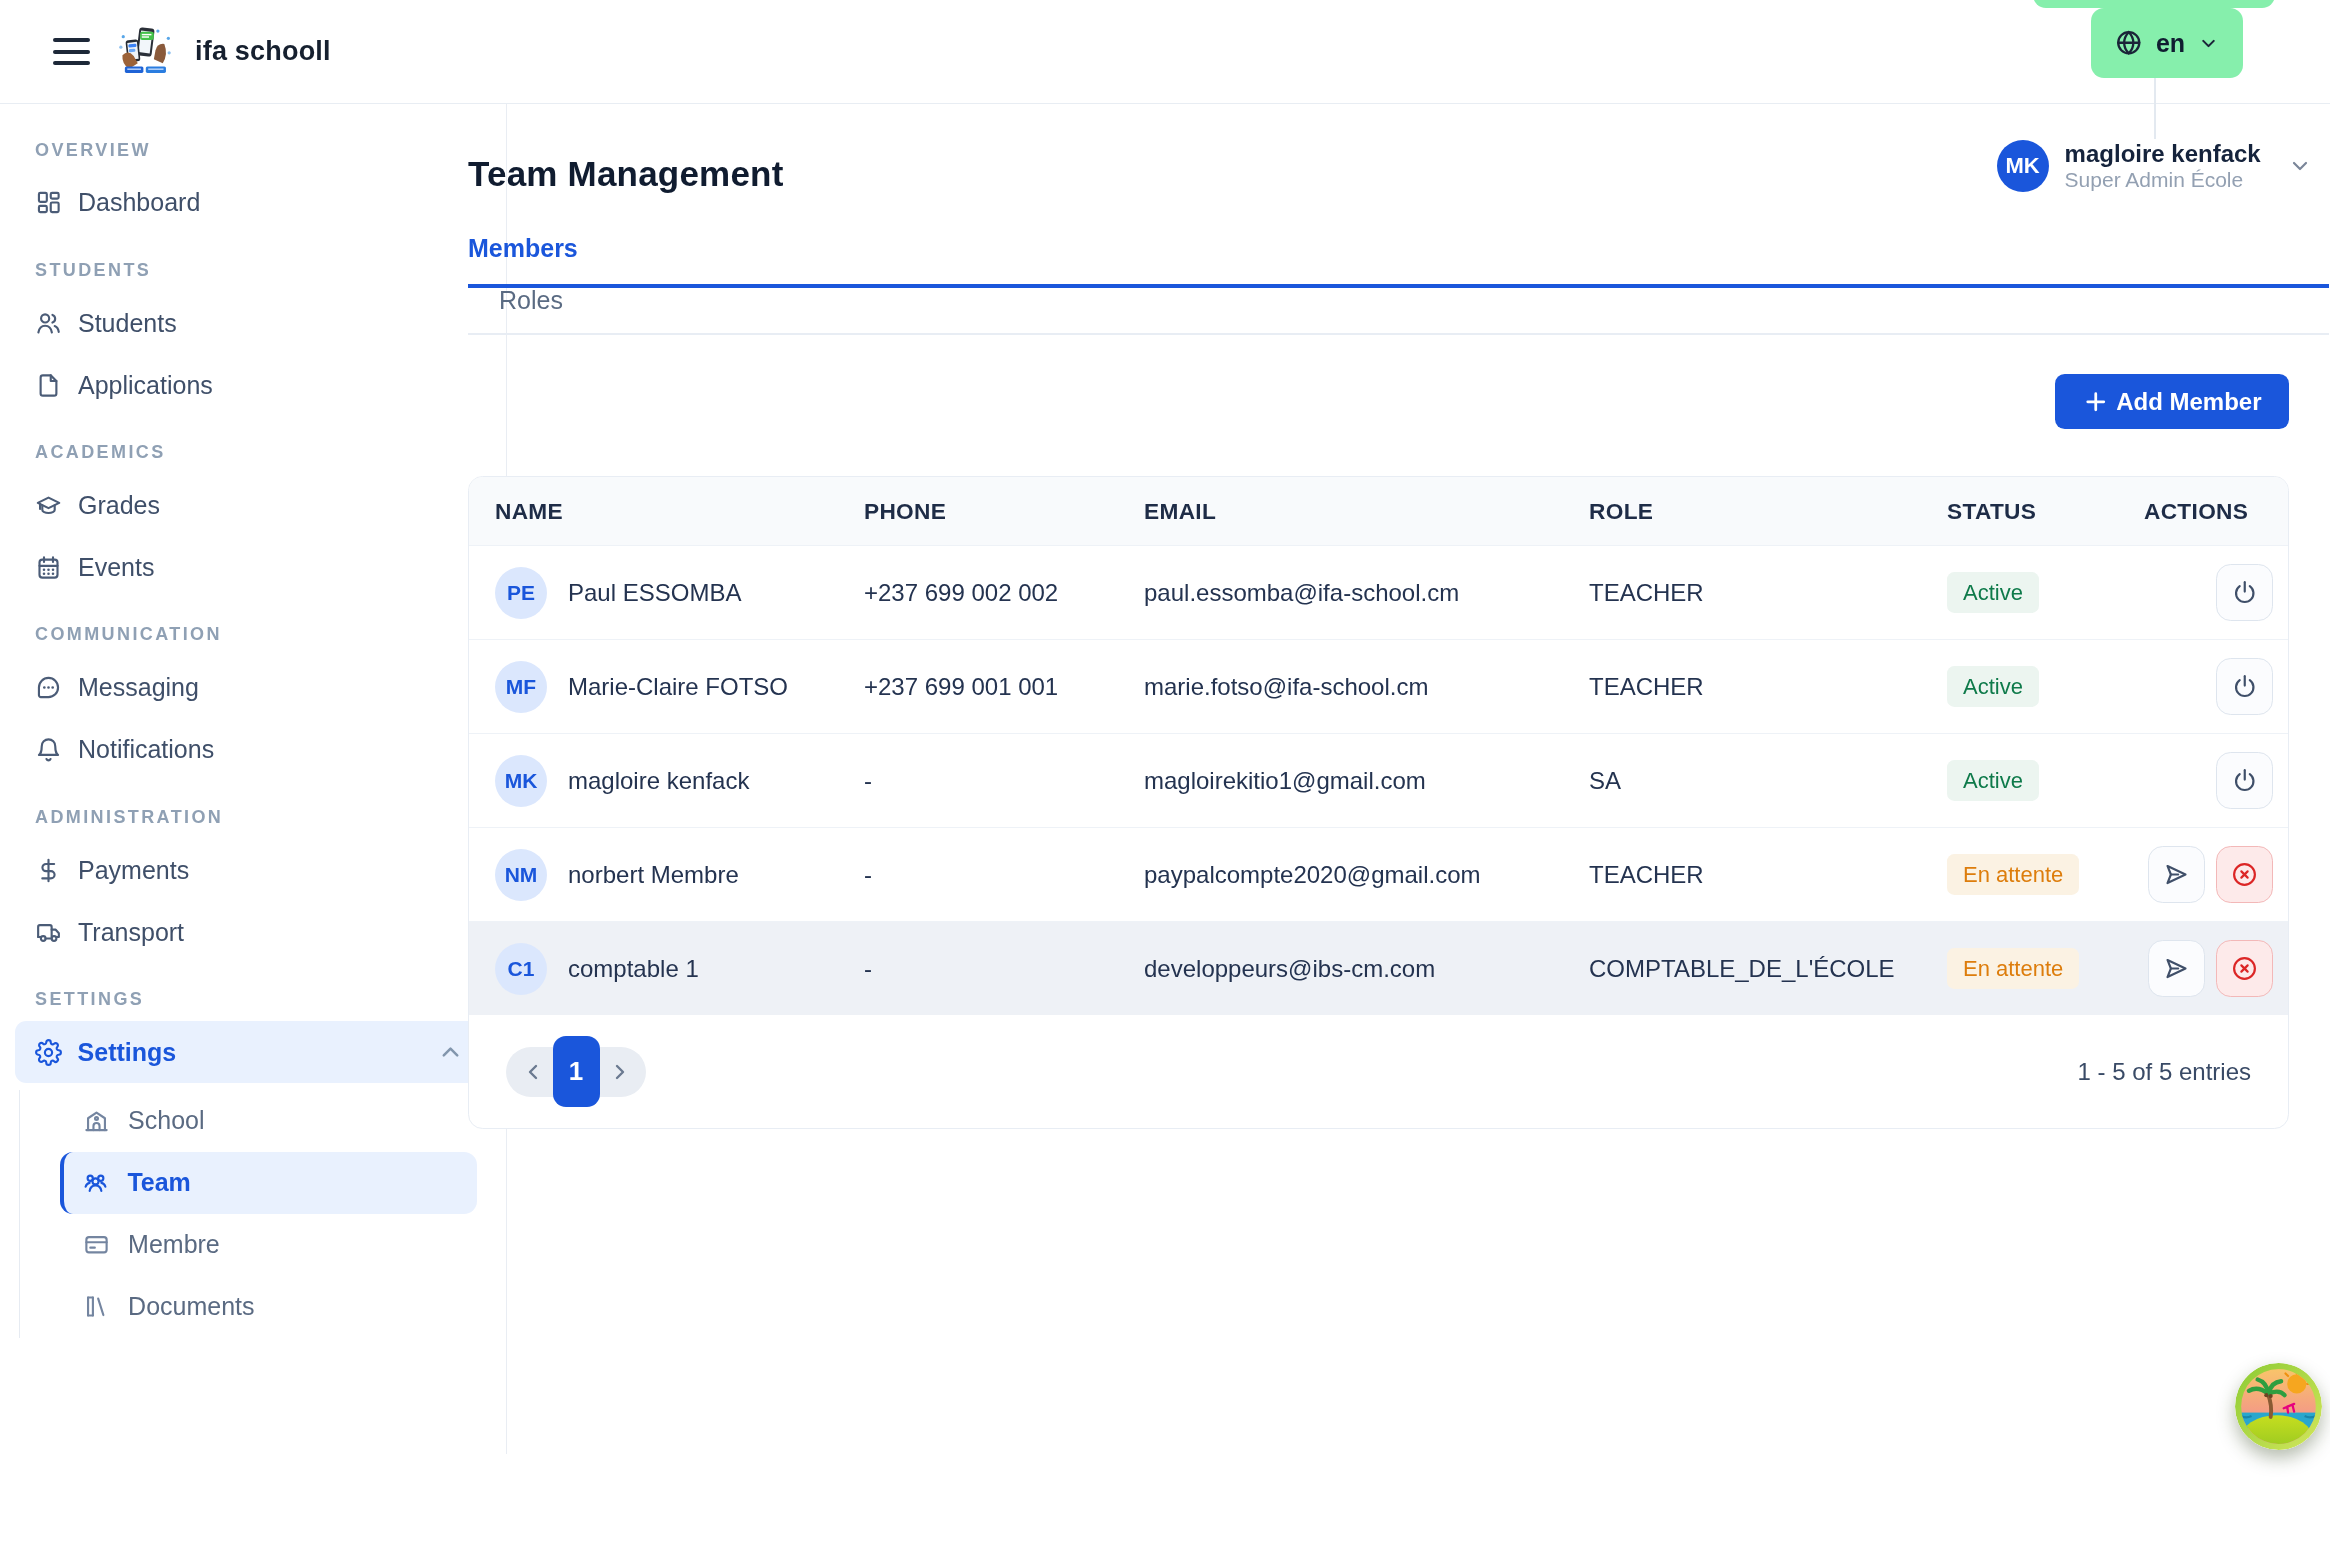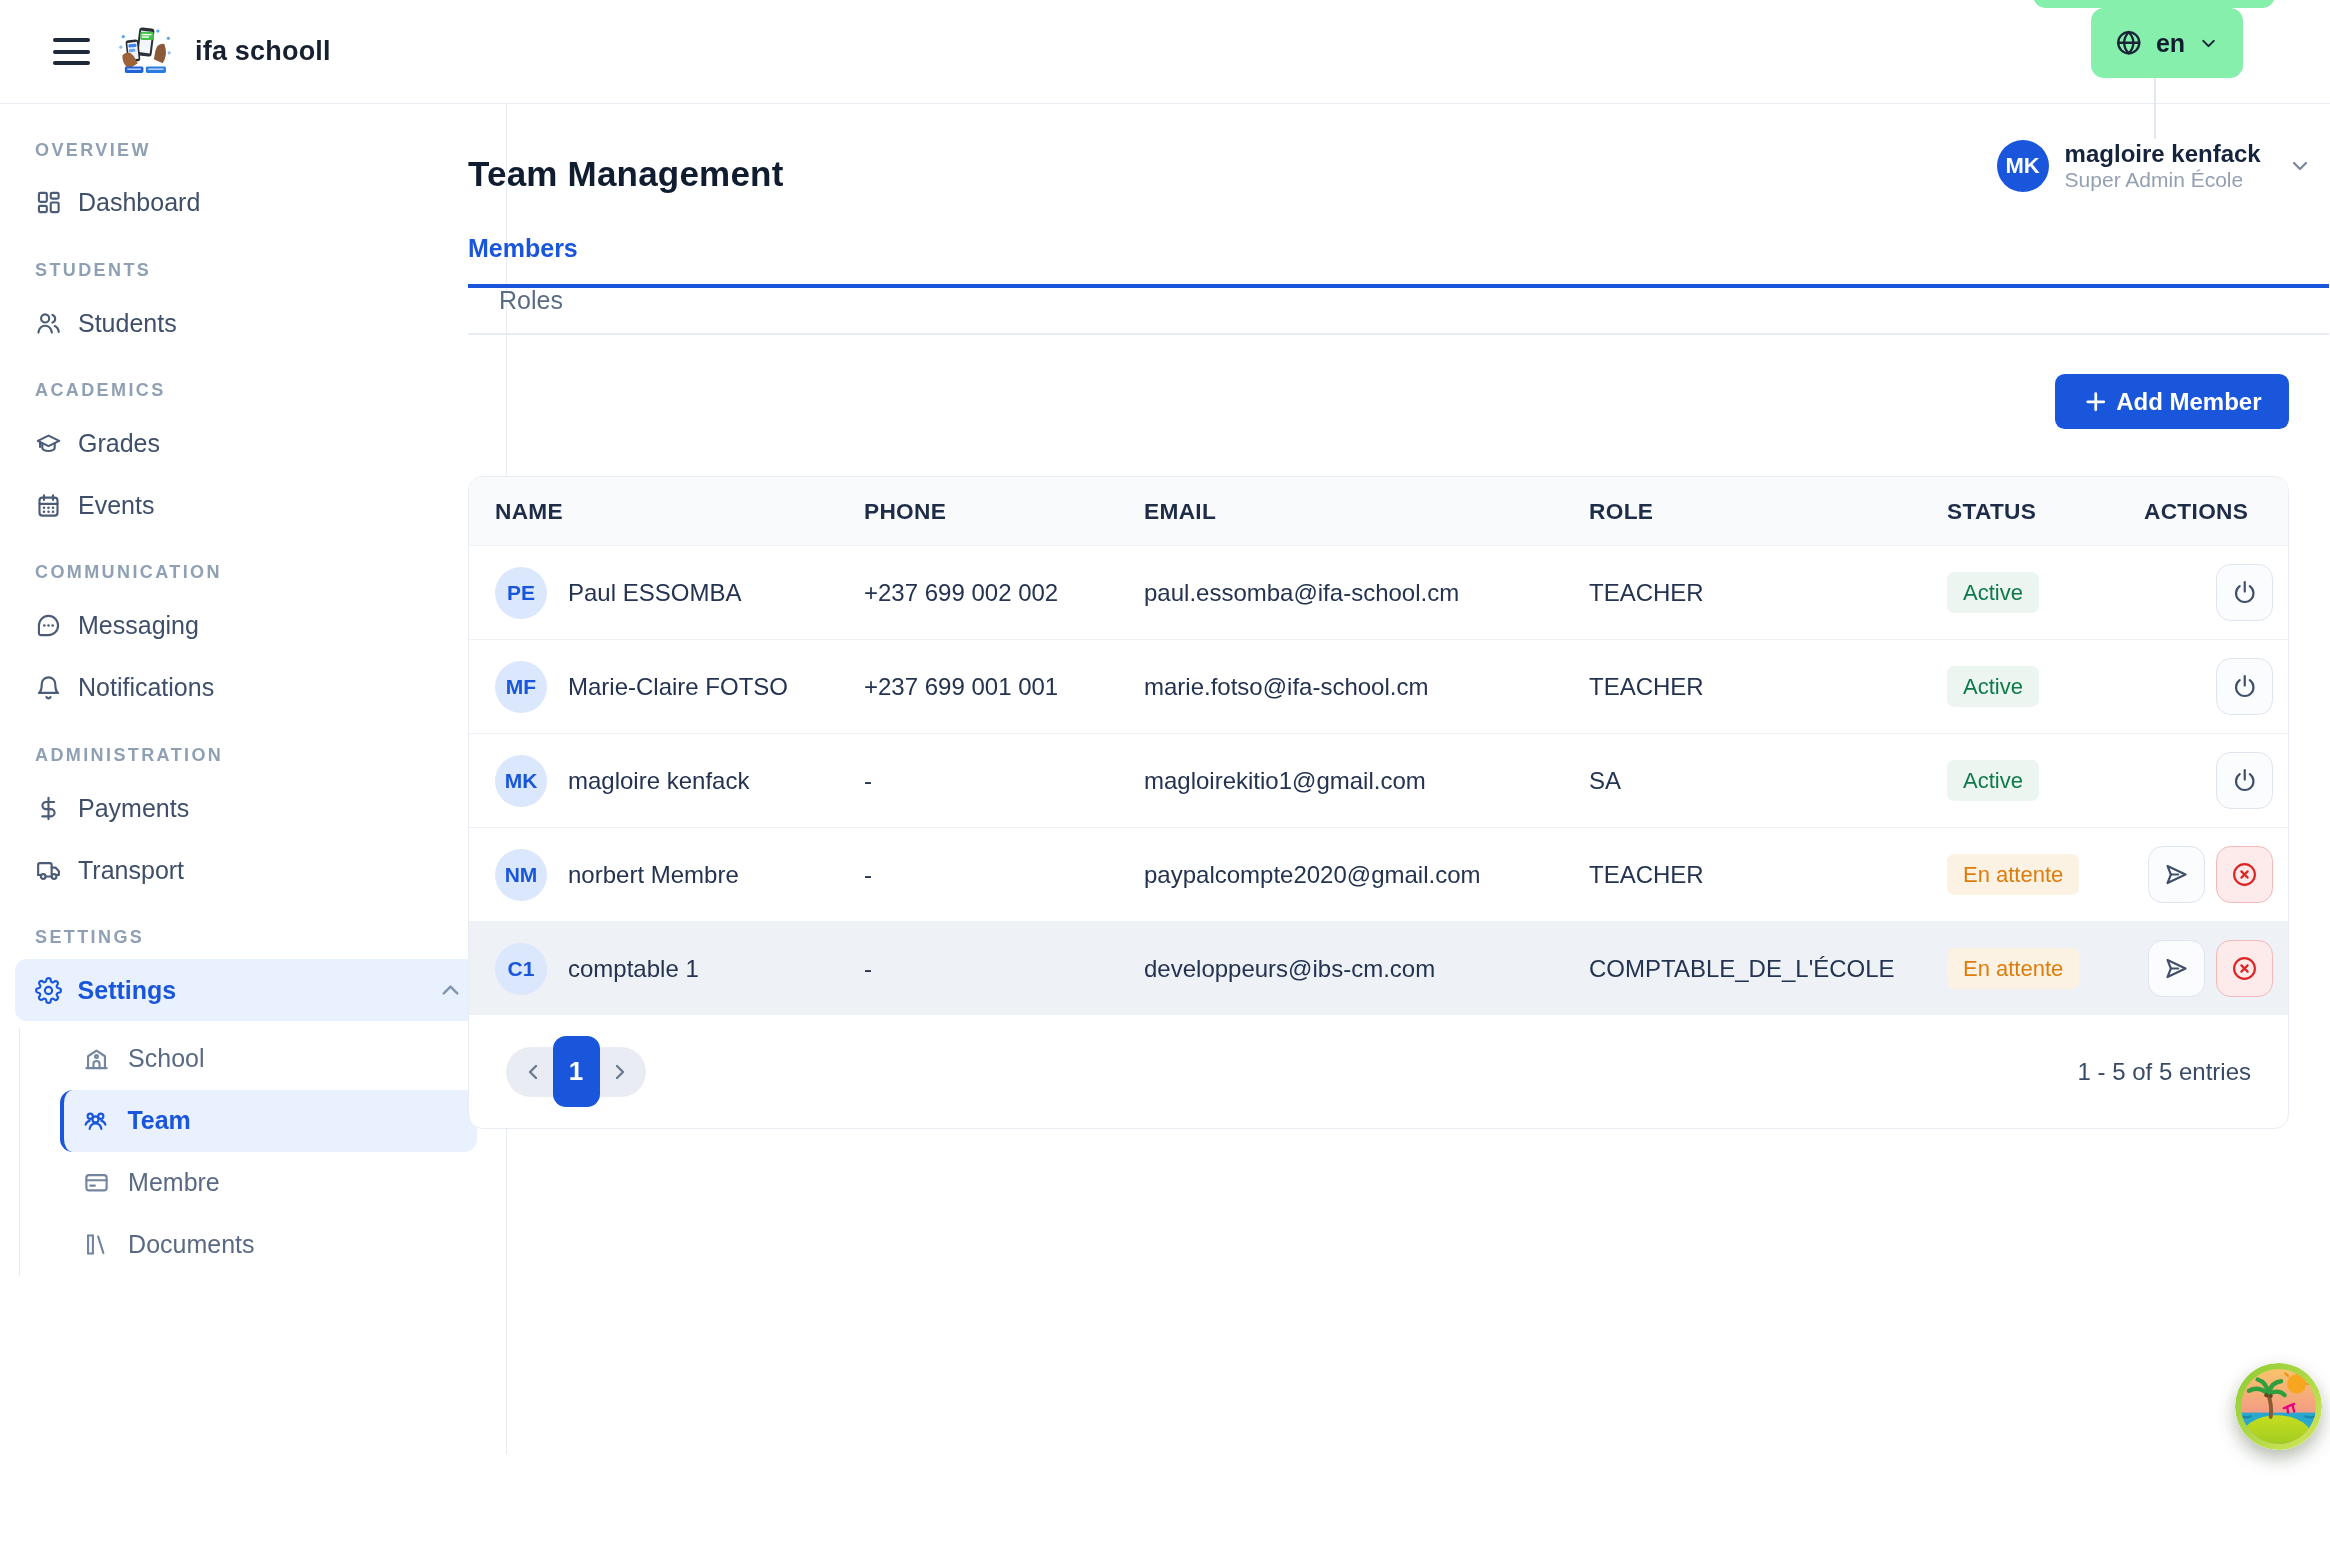--- a/index.html
+++ b/index.html
@@ -203,20 +203,29 @@
       <div class="nav-item">
         <span class="nicon">
           <svg width="27" height="27" viewBox="0 0 24 24" fill="none" stroke="currentColor" stroke-width="1.9" stroke-linecap="round" stroke-linejoin="round">
             <circle cx="9" cy="7.5" r="3.6"></circle>
             <path d="M3 20c.7-4 3-6 6-6s5.3 2 6 6"></path>
             <path d="M15.5 4.4a3.6 3.6 0 0 1 0 6.8"></path>
             <path d="M17.5 14.3c2.2.7 3.2 2.5 3.6 5.2"></path>
           </svg>
         </span>
         <span>Students</span>
+      </div>
+      <div class="nav-item">
+        <span class="nicon">
+          <svg width="27" height="27" viewBox="0 0 24 24" fill="none" stroke="currentColor" stroke-width="1.9" stroke-linecap="round" stroke-linejoin="round">
+            <path d="M14 3H7a2 2 0 0 0-2 2v14a2 2 0 0 0 2 2h10a2 2 0 0 0 2-2V8z"></path>
+            <path d="M14 3v5h5"></path>
+          </svg>
+        </span>
+        <span>Applications</span>
       </div>
     </div>
     <div class="sec">
       <div class="sec-label">ACADEMICS</div>
       <div class="nav-item">
         <span class="nicon">
           <svg width="27" height="27" viewBox="0 0 24 24" fill="none" stroke="currentColor" stroke-width="1.9" stroke-linecap="round" stroke-linejoin="round">
             <path d="M2.5 9.7 12 5l9.5 4.7L12 14.3z"></path>
             <path d="M6.5 11.8V16c0 1.5 2.5 2.7 5.5 2.7s5.5-1.2 5.5-2.7v-4.2"></path>
             <path d="M4.5 10.6V15"></path>

